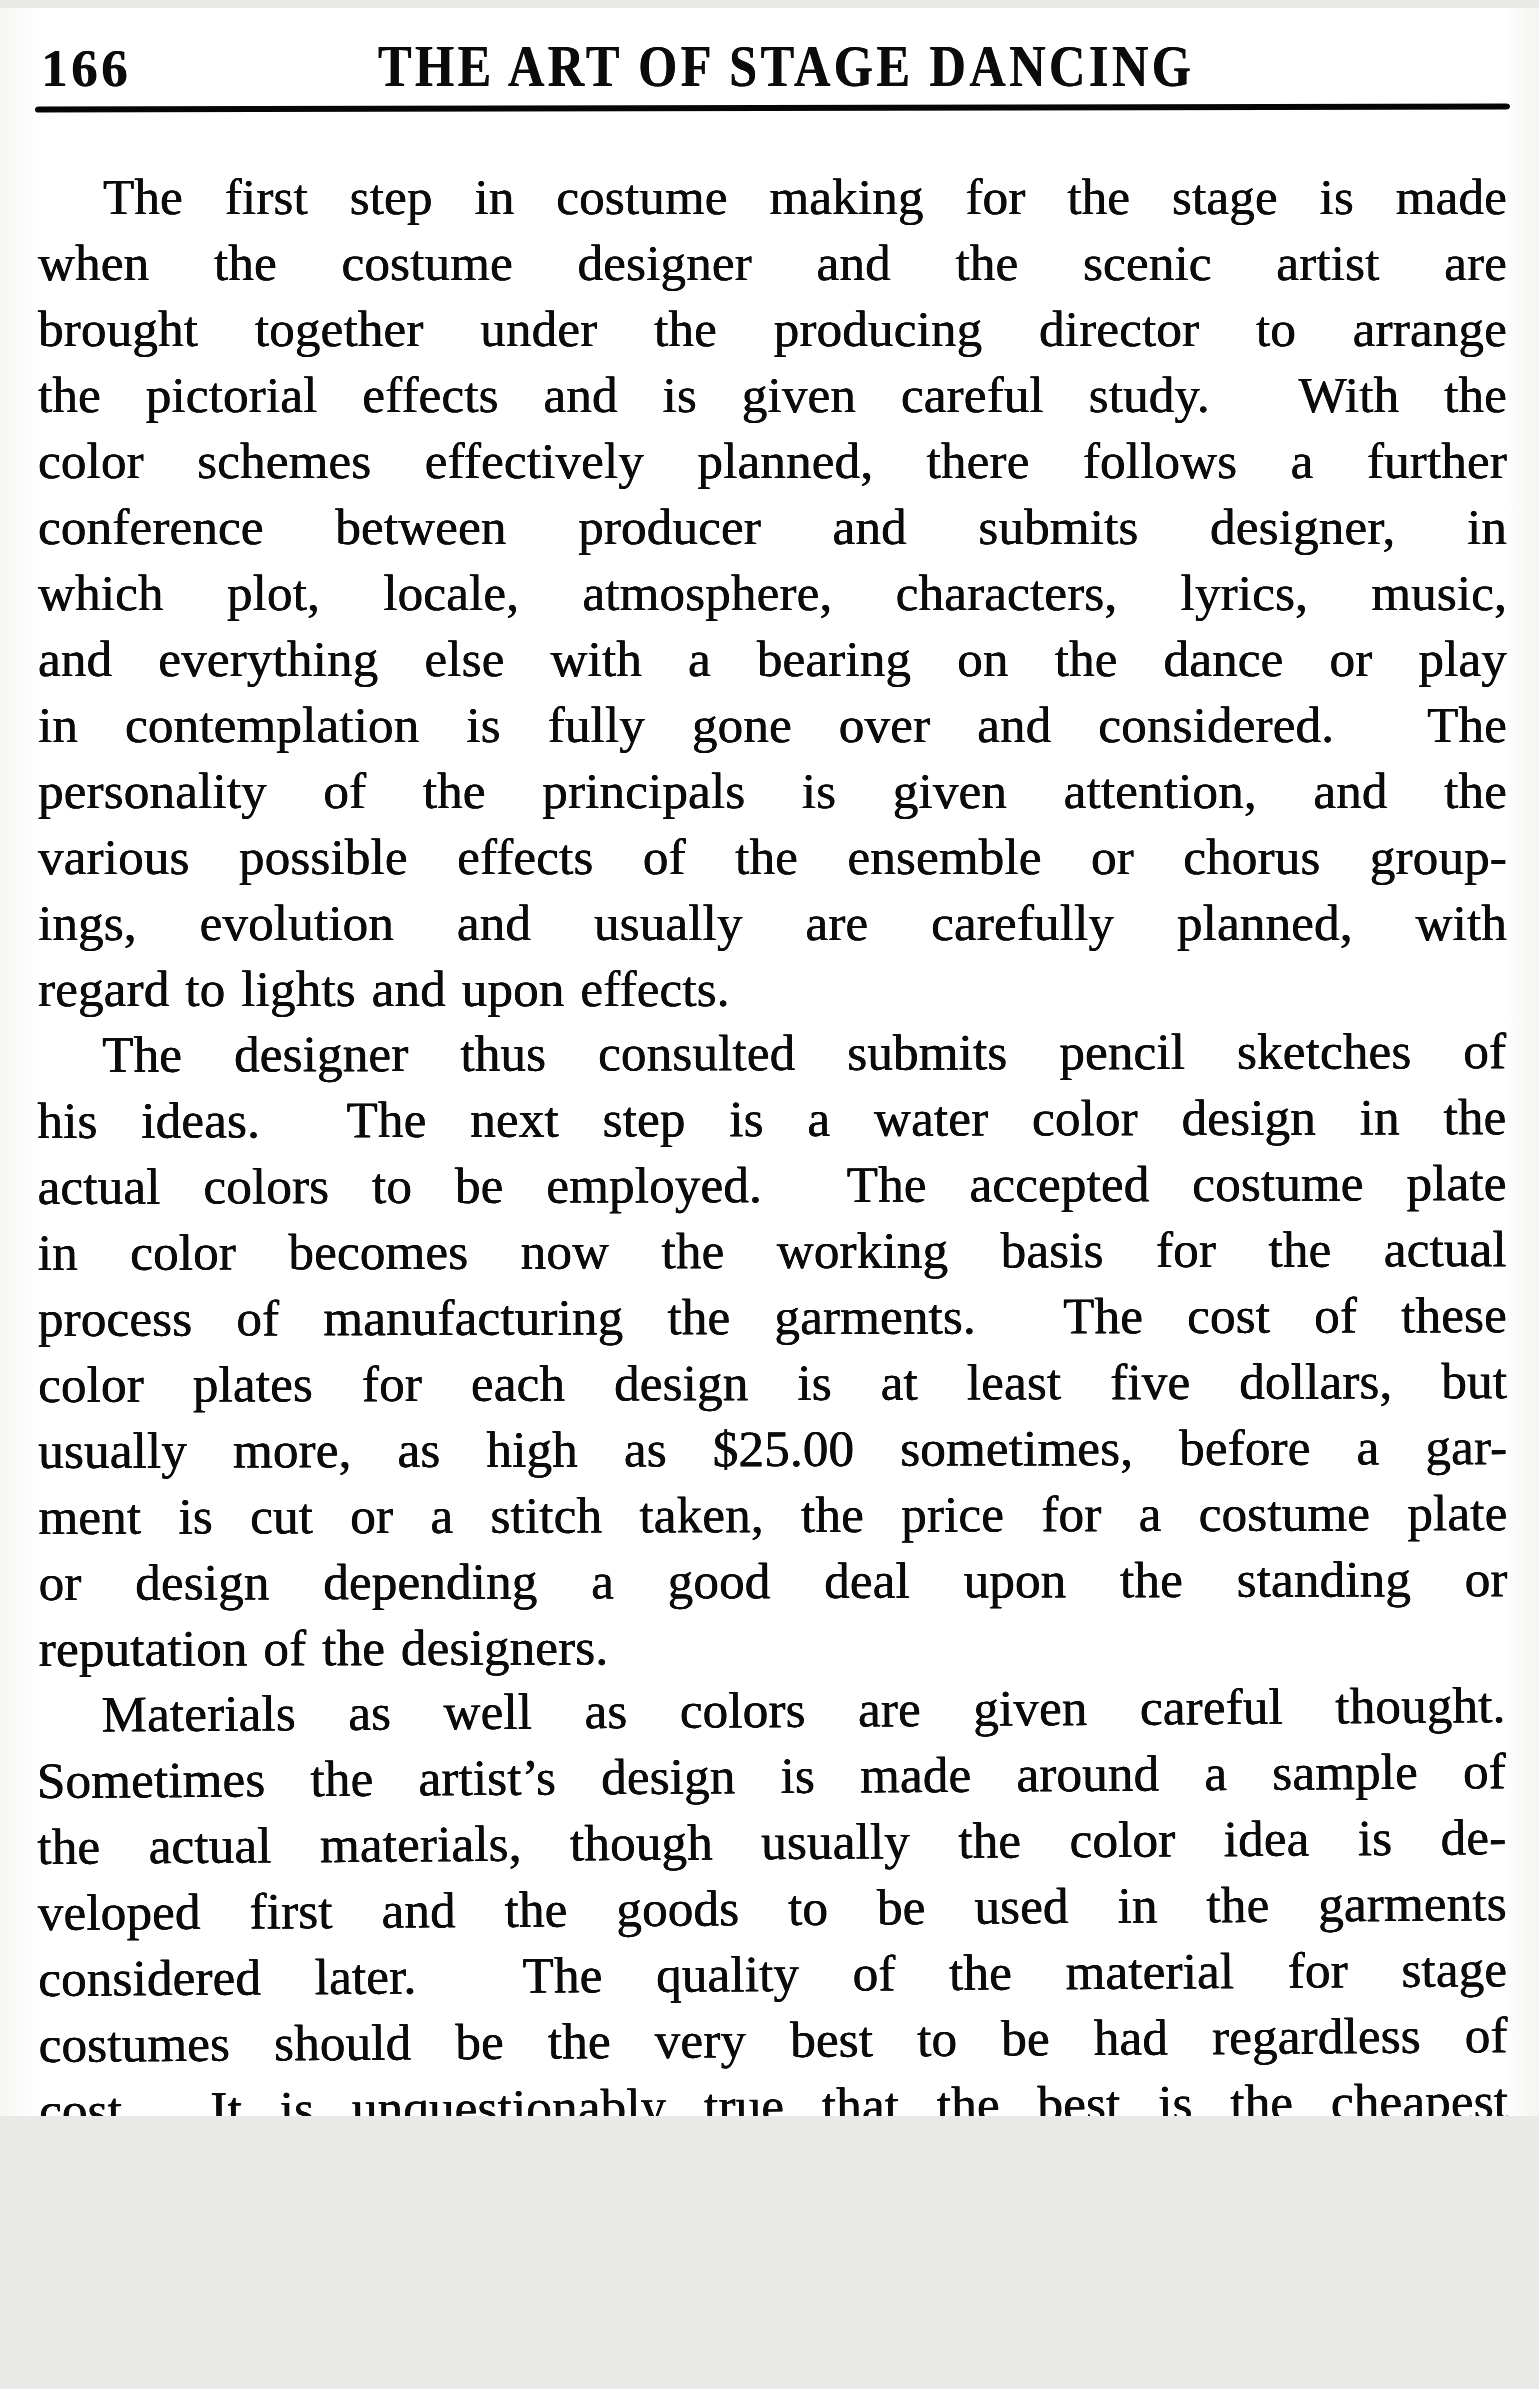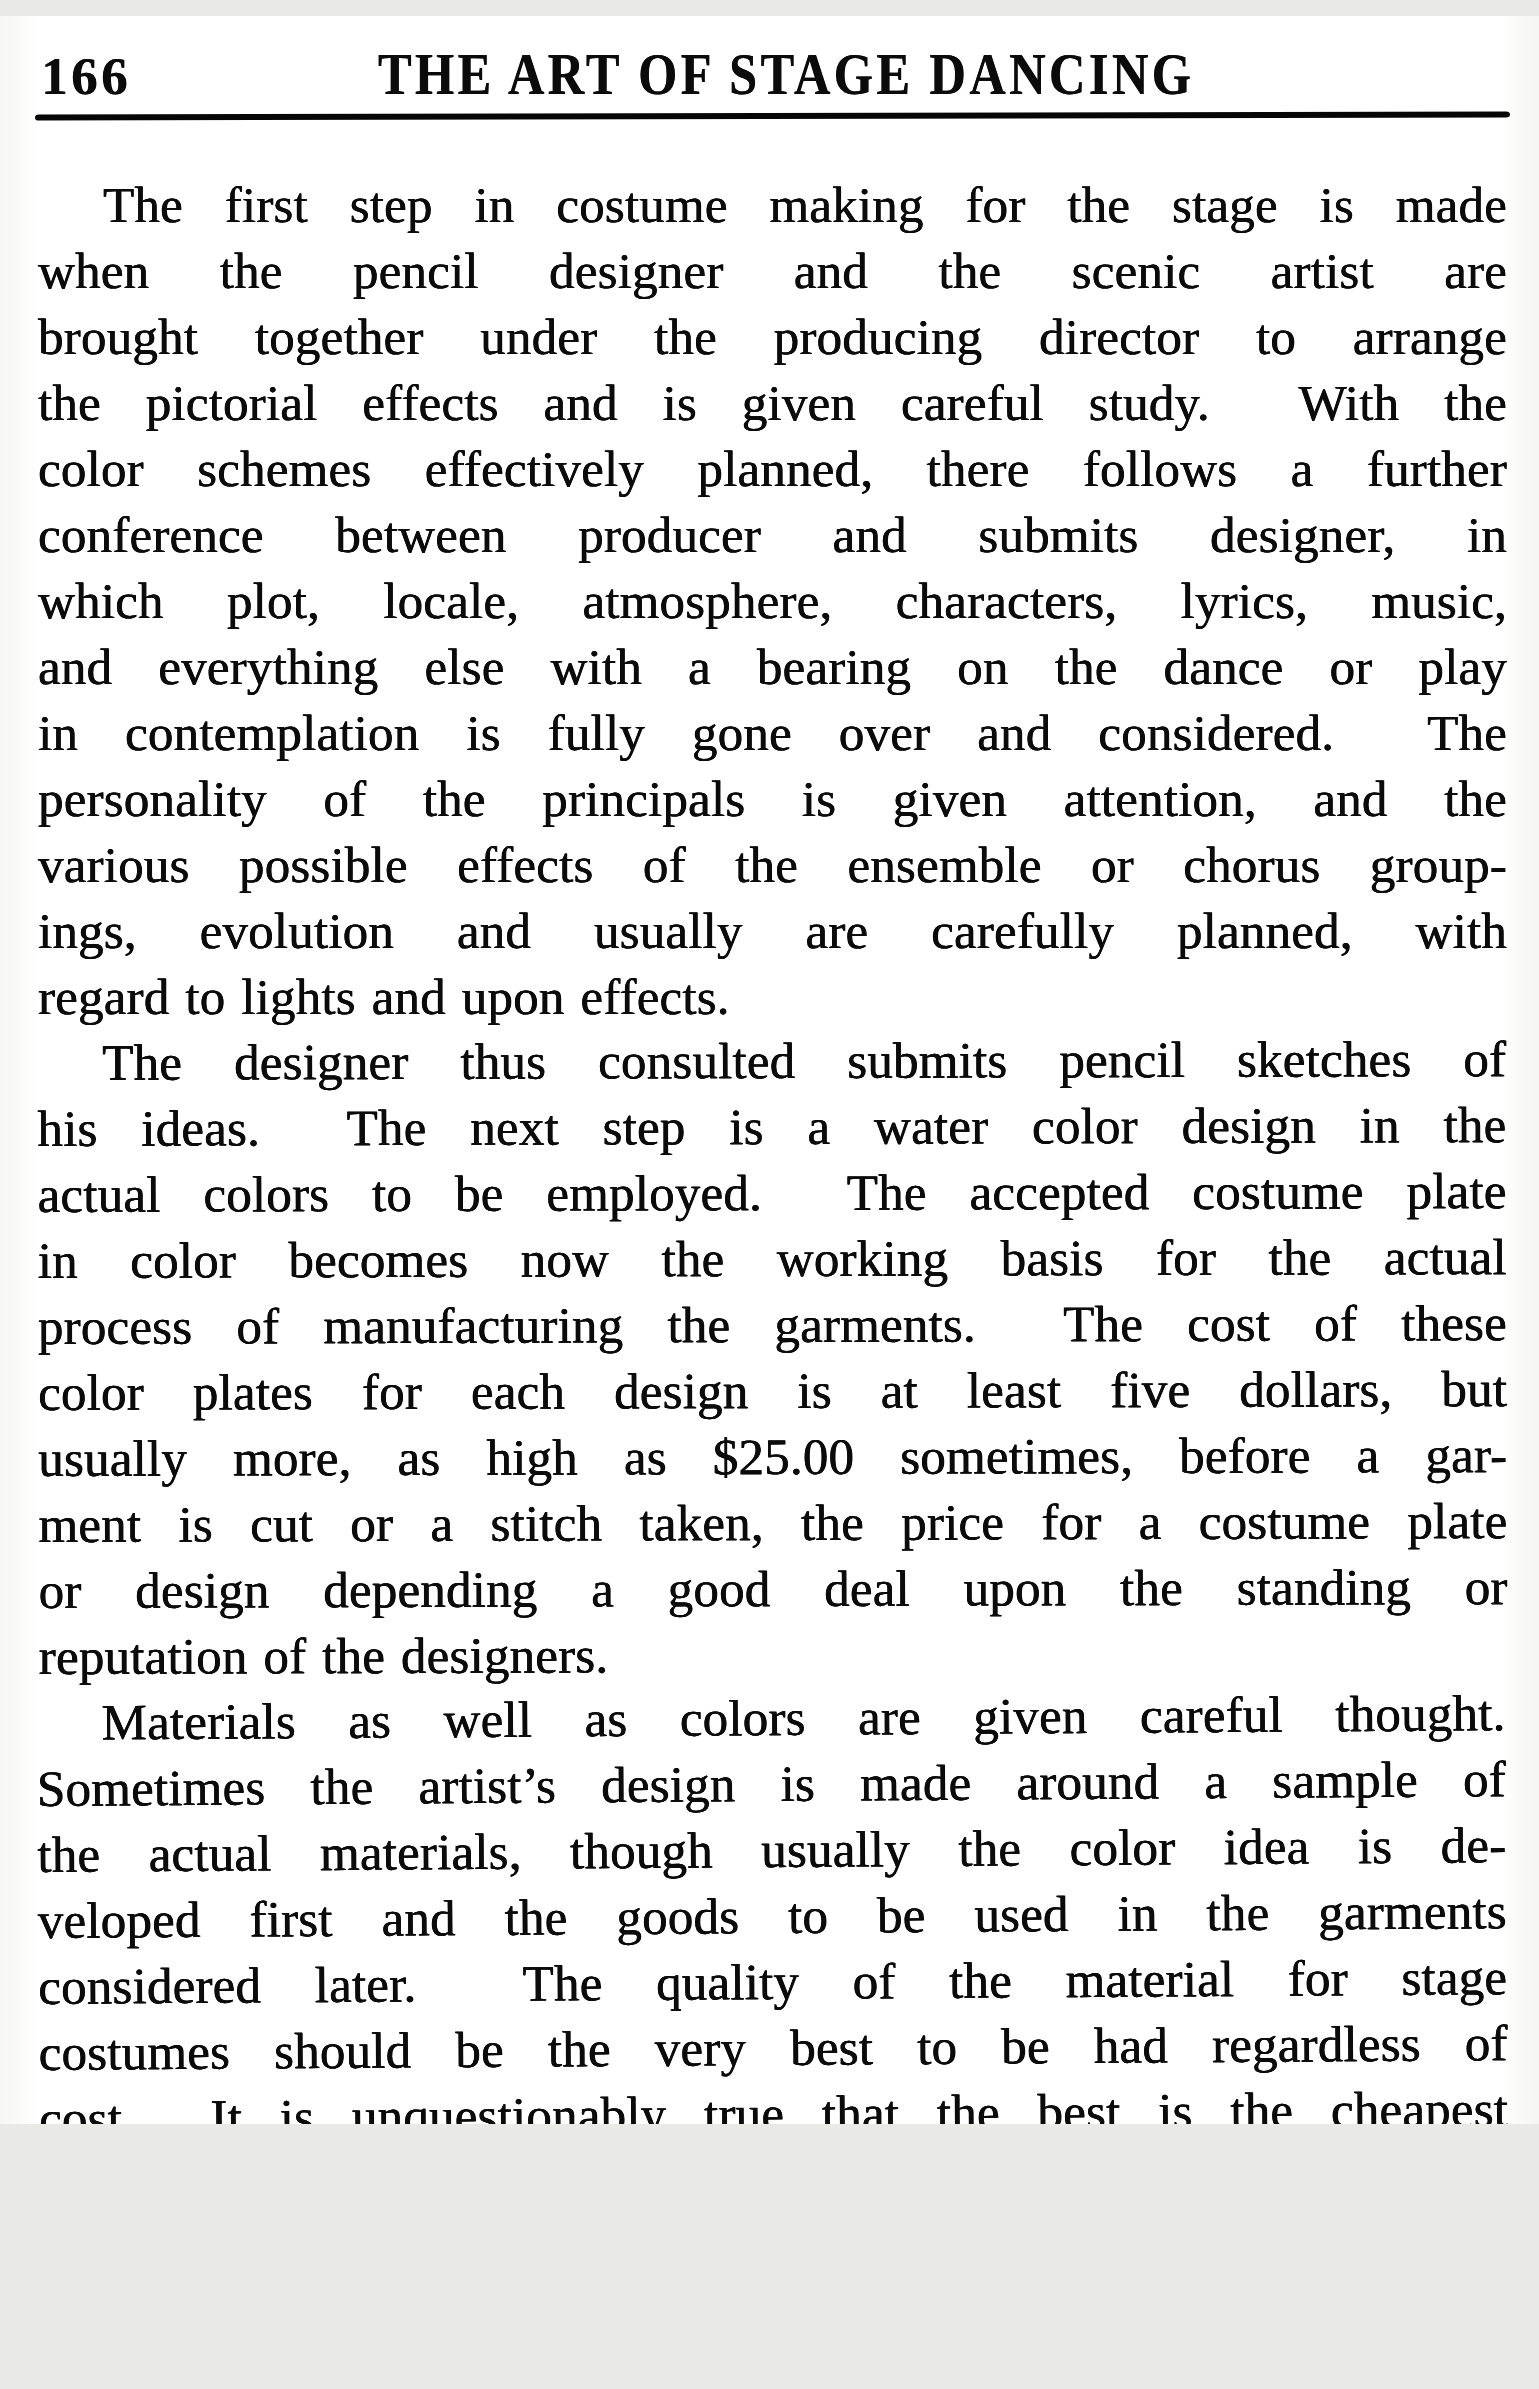--- a/index.html
+++ b/index.html
@@ -4,21 +4,21 @@
 <style>
   html, body {
     margin: 0;
     padding: 0;
     background: #e9e9e7;
   }
   .page {
     position: relative;
     width: 1540px;
     height: 2108px;
-    margin: 16px auto;
+    margin: 8px auto;
     background: #fefefe;
     background-image: linear-gradient(90deg, #f6f6f4 0%, #ffffff 2.5%, #ffffff 97.5%, #f4f4f2 100%);
     color: #0b0b0b;
     font-family: "Liberation Serif", "DejaVu Serif", serif;
     overflow: hidden;
   }
   .running-header {
     display: flex;
     align-items: baseline;
     padding: 24.4px 99px 0 41px;
@@ -76,21 +76,21 @@
     <span class="page-number">166</span>
     <span class="running-title">THE ART OF STAGE DANCING</span>
   </header>
 
   <div class="header-rule"></div>
 
   <main class="page-body">
 
     <div class="paragraph para-1">
       <div class="line indent">The first step in costume making for the stage is made</div>
-      <div class="line">when the pencil designer and the scenic artist are</div>
+      <div class="line">when the costume designer and the scenic artist are</div>
       <div class="line">brought together under the producing director to arrange</div>
       <div class="line">the pictorial effects and is given careful study.  With the</div>
       <div class="line">color schemes effectively planned, there follows a further</div>
       <div class="line">conference between producer and submits designer, in</div>
       <div class="line">which plot, locale, atmosphere, characters, lyrics, music,</div>
       <div class="line">and everything else with a bearing on the dance or play</div>
       <div class="line">in contemplation is fully gone over and considered.  The</div>
       <div class="line">personality of the principals is given attention, and the</div>
       <div class="line">various possible effects of the ensemble or chorus group-</div>
       <div class="line">ings, evolution and usually are carefully planned, with</div>

